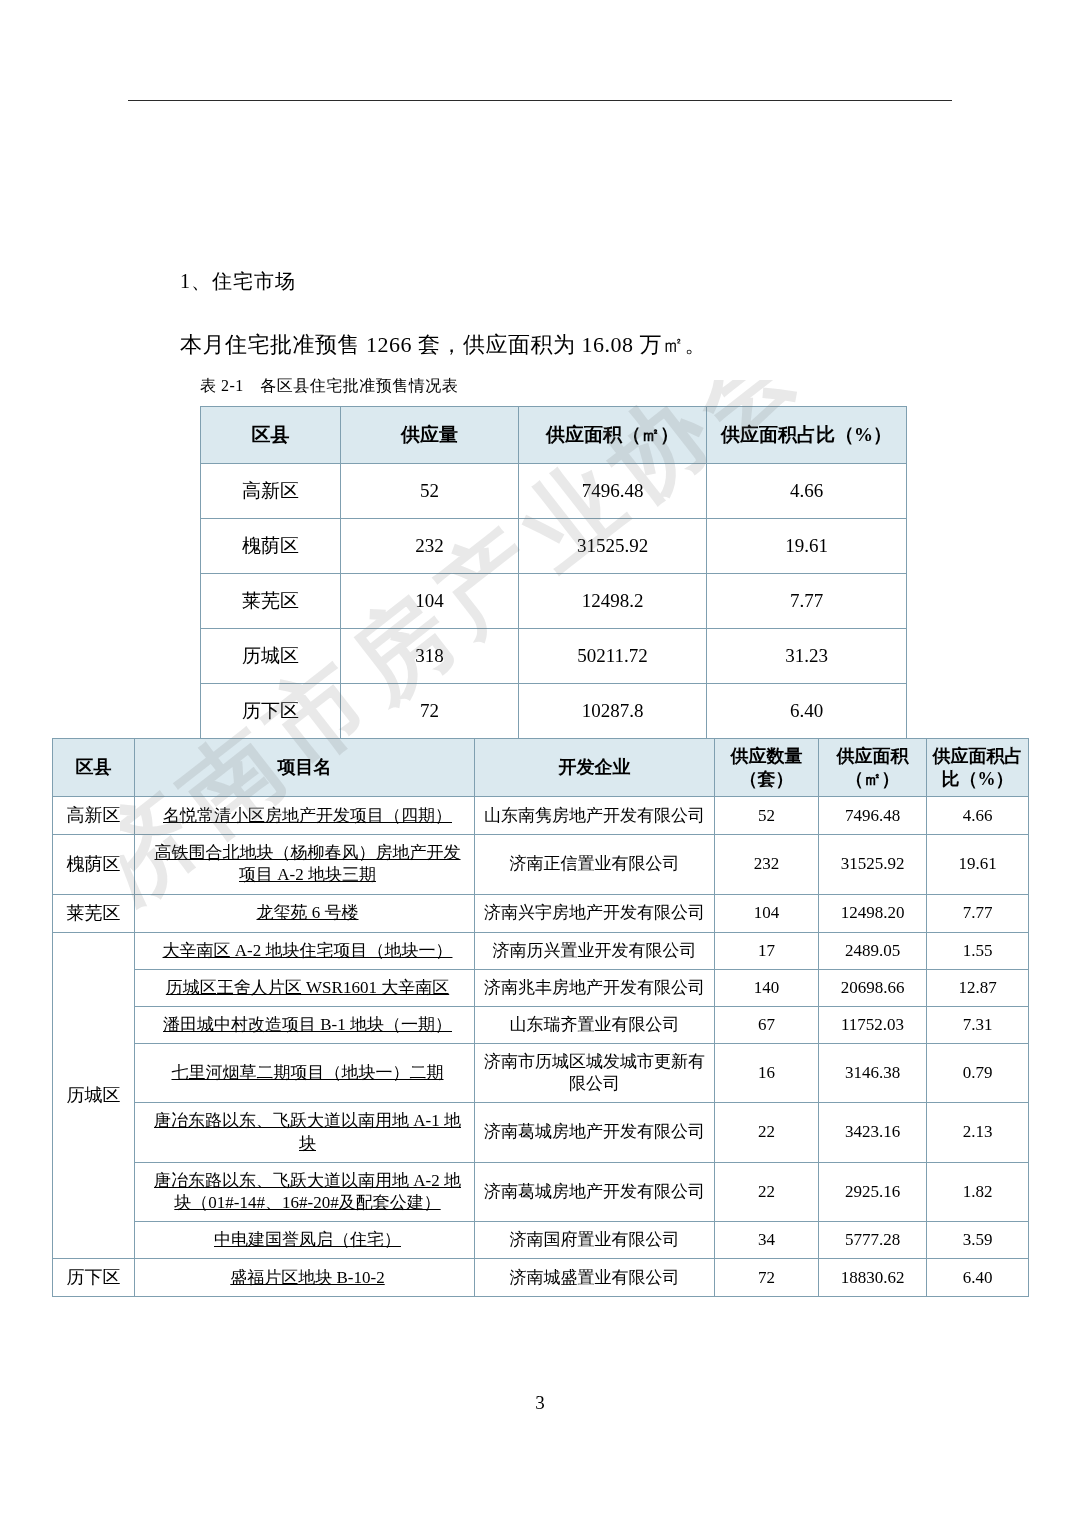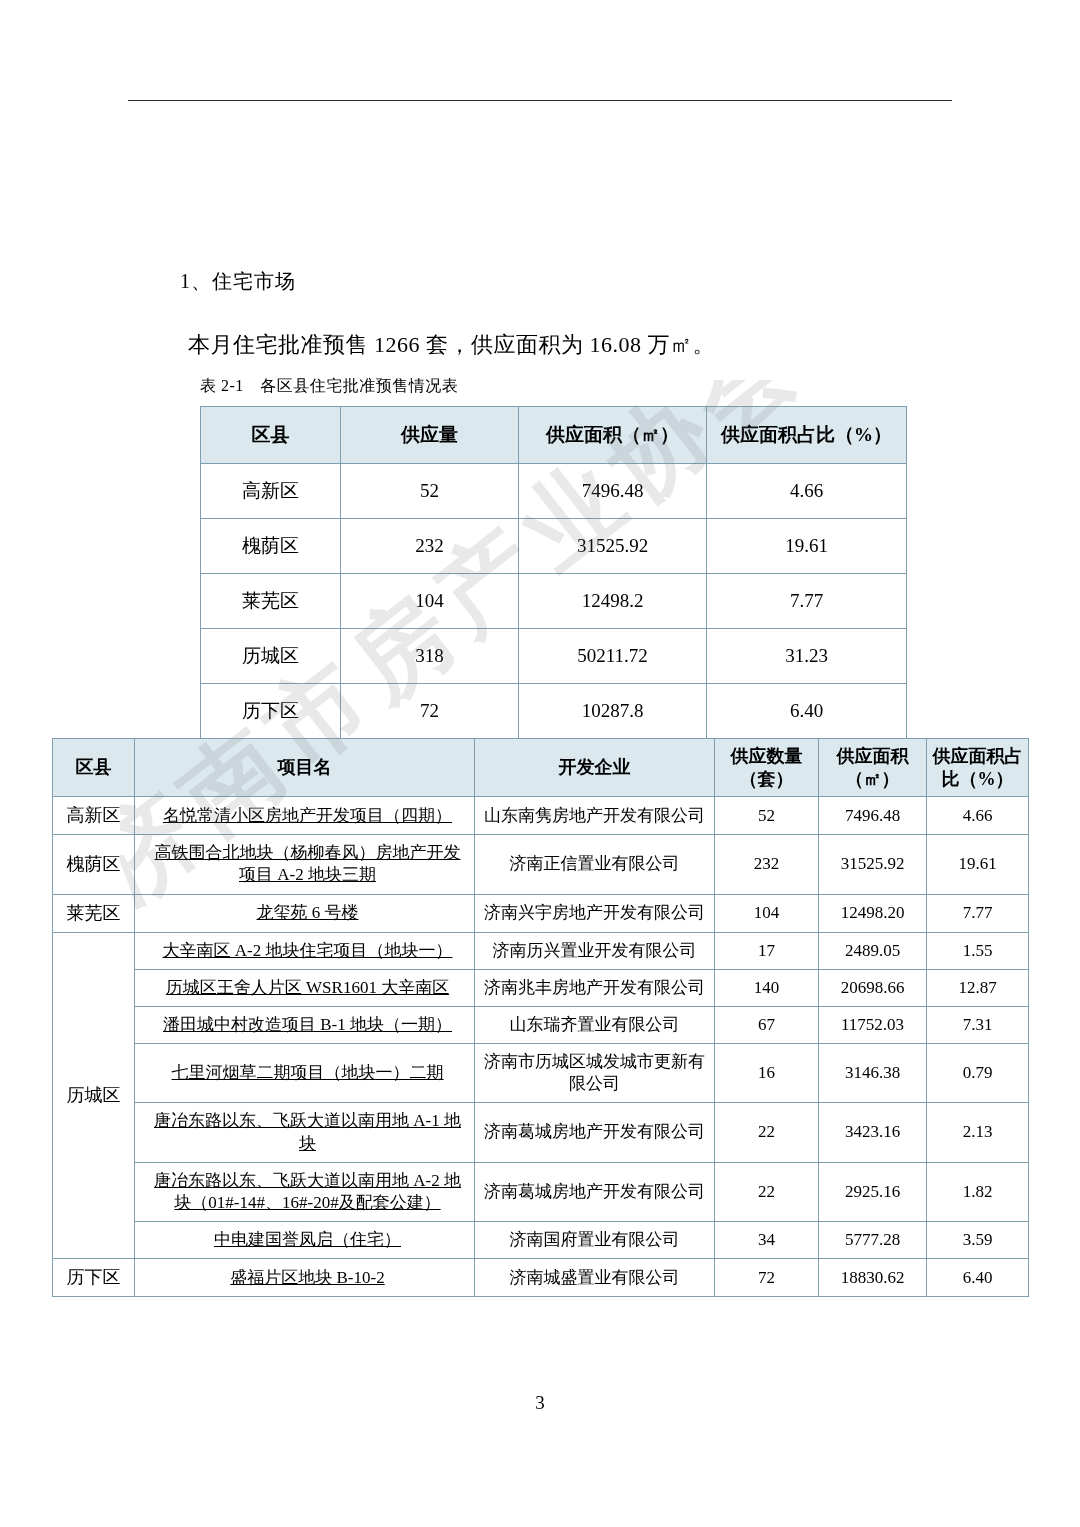--- a/index.html
+++ b/index.html
@@ -46,21 +46,20 @@
     top: 268px;
     font-size: 20px;
     letter-spacing: 1px;
   }
   .para {
     position: absolute;
     left: 180px;
     top: 330px;
     font-size: 22px;
     letter-spacing: 0.5px;
-    margin-left: 8px;
   }
   .tbl-caption {
     font-size: 16px;
     text-align: left;
     font-weight: normal;
     letter-spacing: 0.5px;
   }
   #caption1 {
     position: absolute;
     left: 200px;

